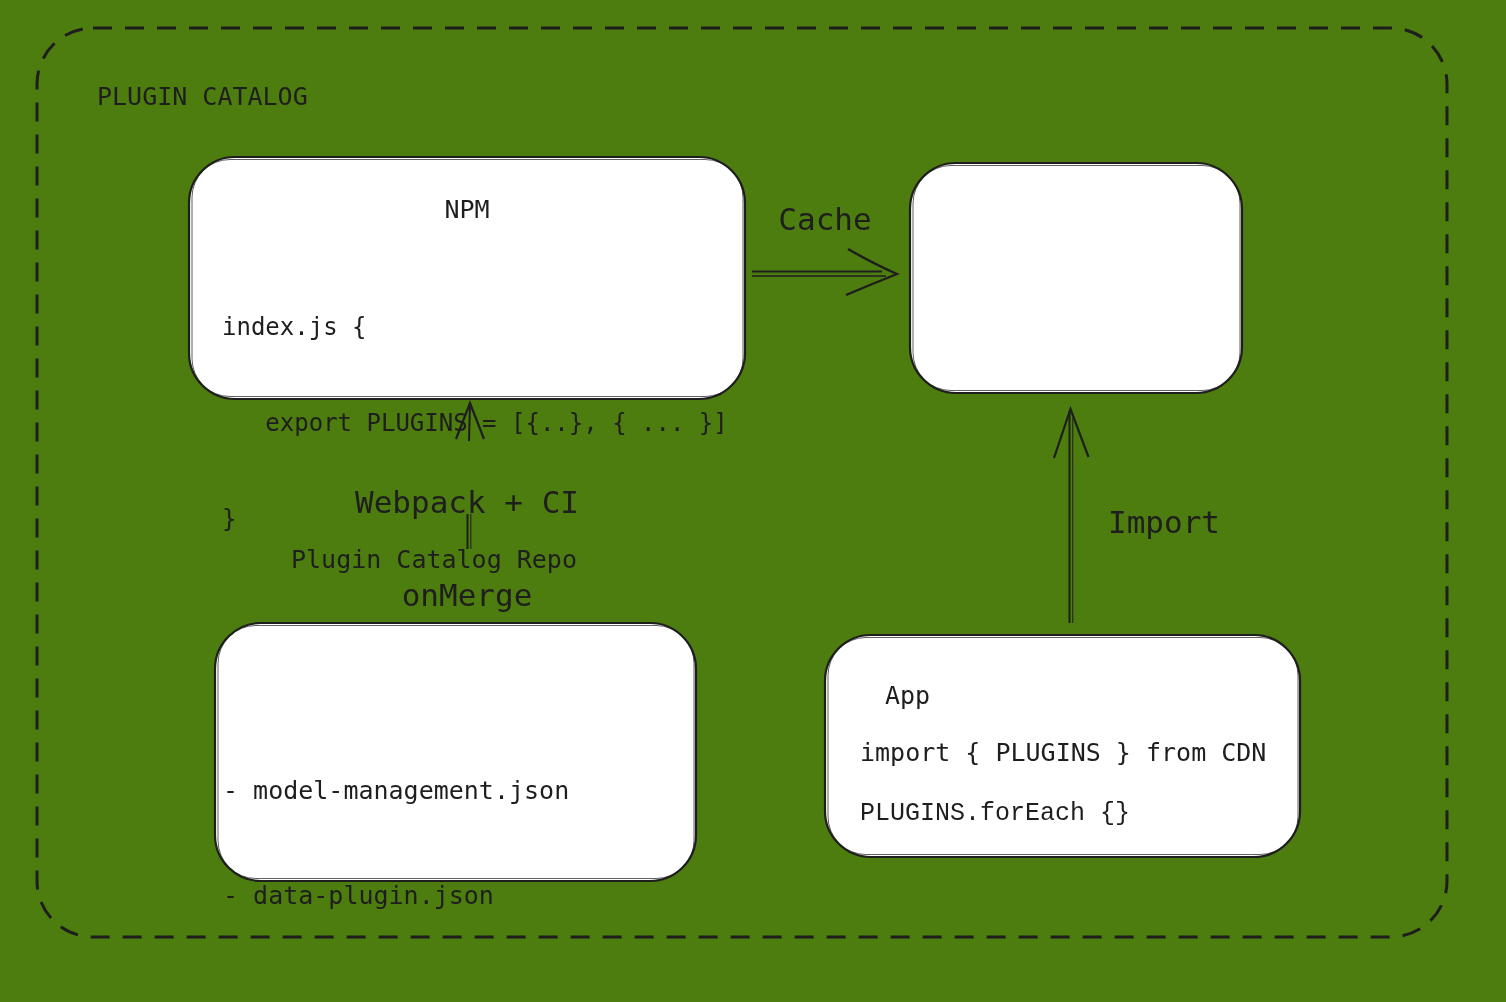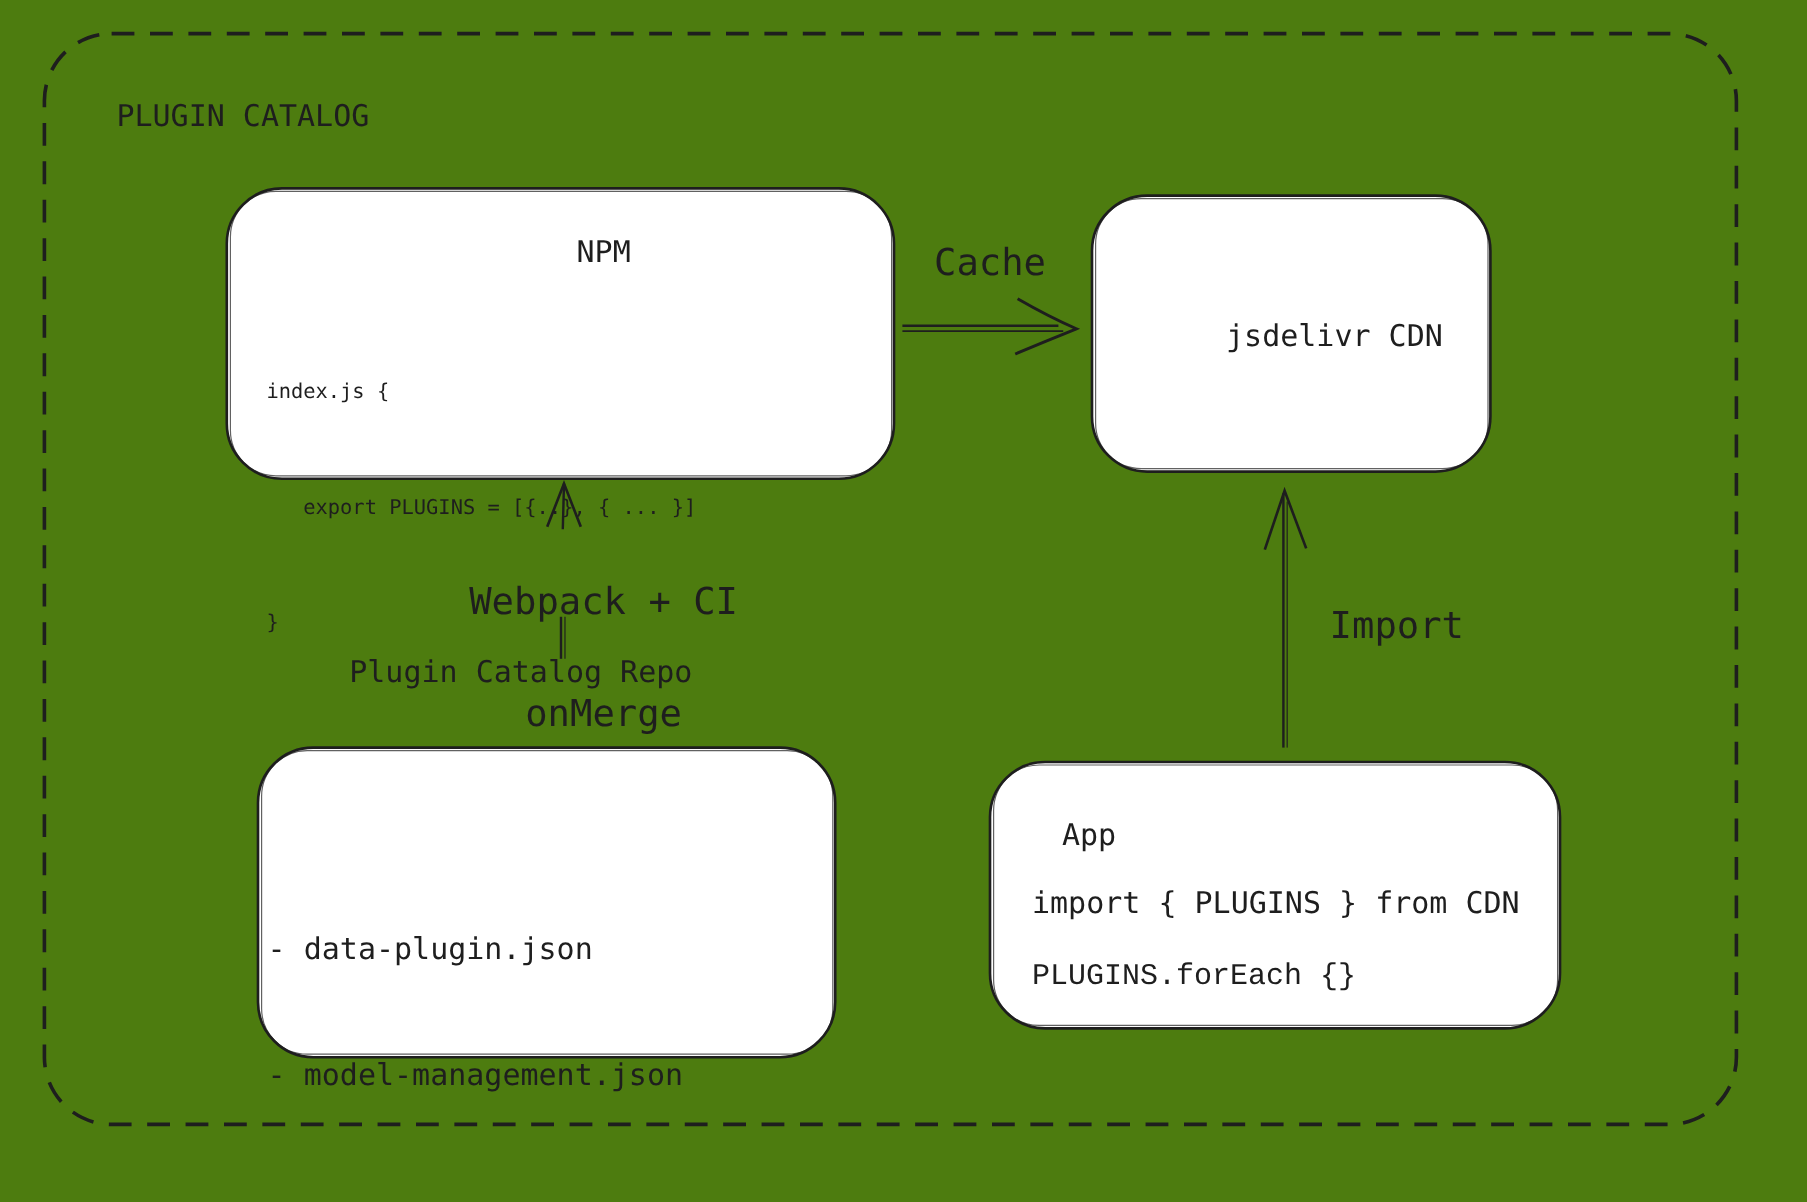--- a/index.html
+++ b/index.html
@@ -21,24 +21,24 @@
     left: 0;
     top: 0;
   }
   .label {
     position: absolute;
     font-size: 25px;
     line-height: 28px;
     white-space: pre;
     color: #1e1e1e;
   }
-  .centered { text-align: center; padding-left: 36px; }
+  .centered { text-align: center; }
   .code {
     position: absolute;
-    font-size: 17px;
+    font-size: 24px;
     line-height: 32px;
     white-space: pre;
     color: #1e1e1e;
   }
   .list {
     position: absolute;
     font-size: 25px;
     line-height: 35px;
     white-space: pre;
     color: #1e1e1e;
@@ -109,32 +109,31 @@
   <div class="label centered" style="left:189px; top:196px; width:556px;">NPM</div>
 
   <div class="code" style="left:222px; top:247px;">
     <div>index.js {</div>
     <div>   export PLUGINS = [{..}, { ... }]</div>
     <div>}</div>
   </div>
 
   <div class="edge-label" style="left:752px; top:204px; width:146px; text-align:center;">Cache</div>
 
-  <div class="label centered" style="left:910px; top:266px; width:332px;">jsdelivr CDN</div>
 
   <div class="edge-label centered" style="left:317px; top:425px; width:300px;">
     <div>Webpack + CI</div>
     <div>onMerge</div>
   </div>
 
   <div class="label" style="left:291px; top:546px;">Plugin Catalog Repo</div>
 
   <div class="list" style="left:223px; top:703px;">
+    <div>- model-management.json</div>
     <div>- data-plugin.json</div>
-    <div>- model-management.json</div>
     <div>...</div>
   </div>
 
   <div class="edge-label" style="left:1108px; top:507px;">Import</div>
 
   <div class="label" style="left:863px; top:682px;margin-left:22px;">App</div>
 
   <div class="label" style="left:860px; top:739px;">import { PLUGINS } from CDN</div>
 
   <div class="label" style="left:860px; top:800px;font-family:Liberation Mono, monospace;">PLUGINS.forEach {}</div>

